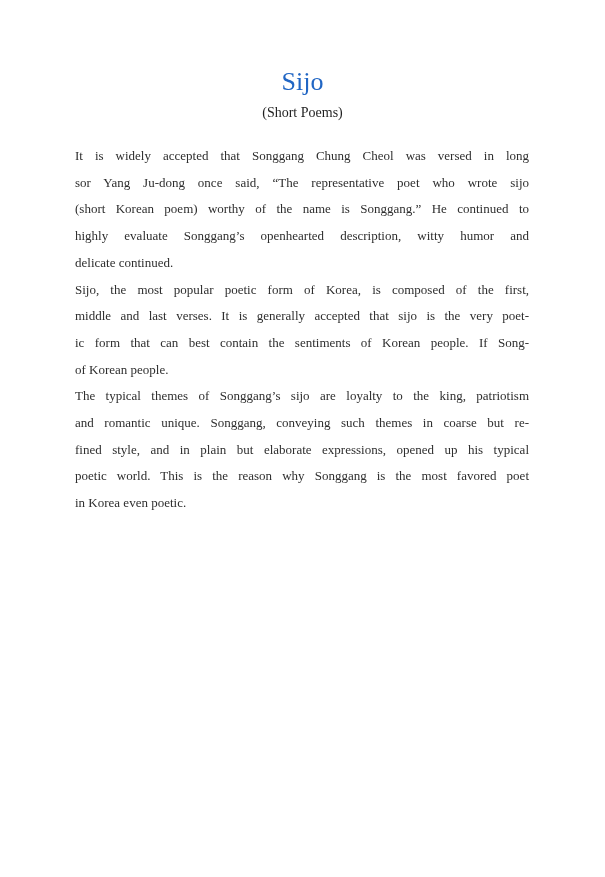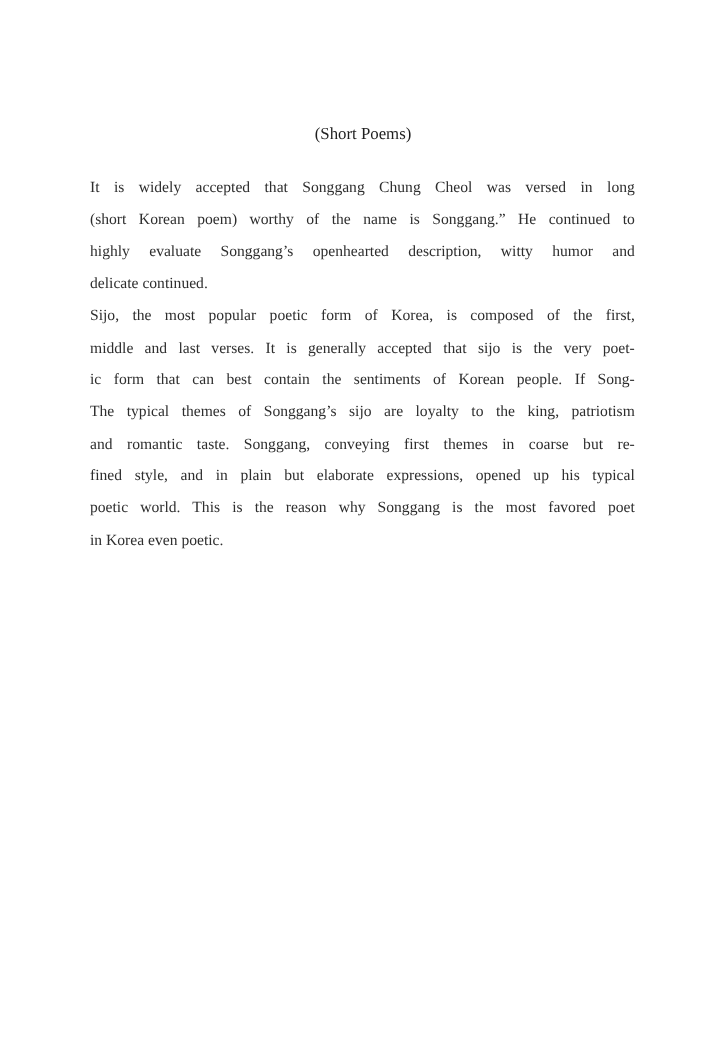--- a/index.html
+++ b/index.html
@@ -62,34 +62,37 @@
     white-space: normal;
   }
   .line.last {
     text-align-last: left;
   }
 </style>
 </head>
 <body>
 
 <div class="page">
+  <h1 class="title">Sijo</h1>
   <h2 class="subtitle">(Short Poems)</h2>
   <div class="body-text" id="body-text">
       <div class="para">
         <div class="line">It is widely accepted that Songgang Chung Cheol was versed in long</div>
+        <div class="line">sor Yang Ju-dong once said, “The representative poet who wrote sijo</div>
         <div class="line">(short Korean poem) worthy of the name is Songgang.” He continued to</div>
         <div class="line">highly evaluate Songgang’s openhearted description, witty humor and</div>
         <div class="line last">delicate continued.</div>
       </div>
       <div class="para">
         <div class="line">Sijo, the most popular poetic form of Korea, is composed of the first,</div>
         <div class="line">middle and last verses. It is generally accepted that sijo is the very poet-</div>
         <div class="line">ic form that can best contain the sentiments of Korean people. If Song-</div>
+        <div class="line last">of Korean people.</div>
       </div>
       <div class="para">
         <div class="line">The typical themes of Songgang’s sijo are loyalty to the king, patriotism</div>
-        <div class="line">and romantic taste. Songgang, conveying first themes in coarse but re-</div>
+        <div class="line">and romantic unique. Songgang, conveying such themes in coarse but re-</div>
         <div class="line">fined style, and in plain but elaborate expressions, opened up his typical</div>
         <div class="line">poetic world. This is the reason why Songgang is the most favored poet</div>
         <div class="line last">in Korea even poetic.</div>
       </div>
     </div>
 </div>
 
 </body></html>

